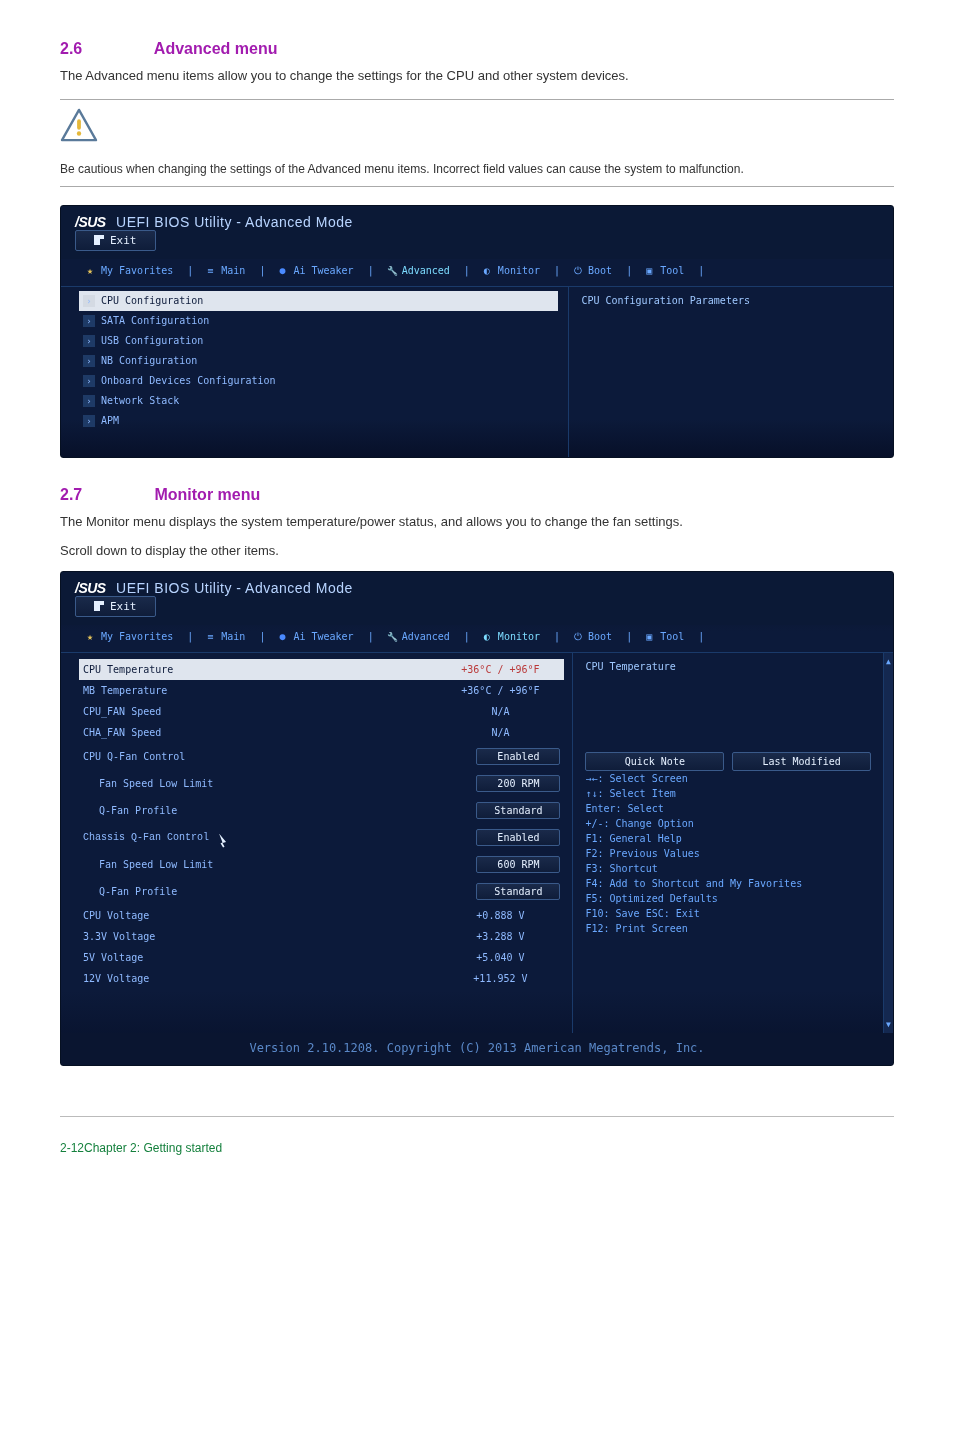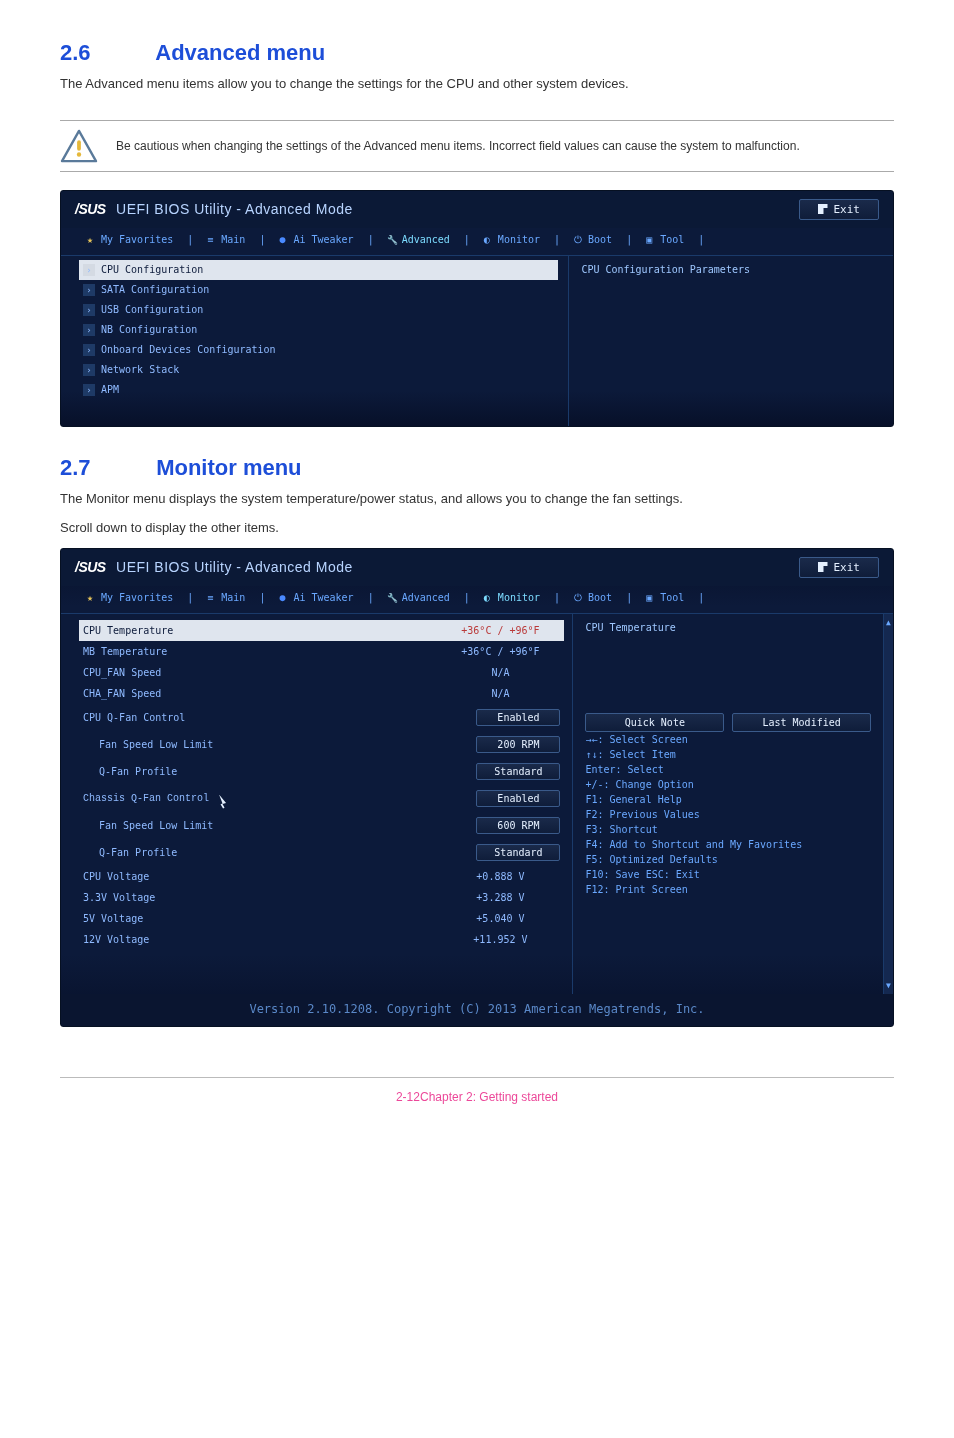--- a/index.html
+++ b/index.html
@@ -4,54 +4,56 @@
   <style>
     * { margin: 0; padding: 0; box-sizing: border-box; }
     body {
       font-family: Arial, Helvetica, sans-serif;
       background: #fff;
       width: 954px;
       padding: 40px 60px;
       color: #333;
     }
     .section-heading {
-      font-size: 22px;
+      font-size: 16px;
       font-weight: bold;
       margin-bottom: 8px;
-      color: #1d4ed8;
+      color: #a21caf;
     }
     .section-heading .num { display: inline-block; width: 90px; }
     .body-text { font-size: 13px; line-height: 1.5; color: #333; margin-bottom: 10px; }
     .caution-box {
       display: flex;
-      align-items: center;
+      align-items: flex-start;
       gap: 18px;
       padding: 8px 0;
-      margin: 26px 0 18px 0;
+      margin: 13px 0 18px 0;
       border-top: 1px solid #aaa;
       border-bottom: 1px solid #aaa;
+      flex-direction: column;
     }
     .caution-icon {
       width: 38px; height: 34px;
       flex-shrink: 0;
     }
     .caution-text { font-size: 12px; line-height: 1.5; color: #333; }
 
     .bios-window {
       background: linear-gradient(#071029, #0c1a3a 12%, #0c1a3a 85%, #071029);
       border: 1px solid #061022;
       border-radius: 3px;
       overflow: hidden;
       margin-bottom: 28px;
       font-family: "Lucida Console", Monaco, monospace;
     }
     .bios-header {
-      display: flex; align-items: center; justify-content: space-between;
+      display: flex; align-items: flex-start; justify-content: space-between;
       padding: 8px 14px;
       background: #0b1936;
+      flex-direction: column;
     }
     .bios-title { color: #b8d4ff; font-size: 14px; letter-spacing: .5px; font-family: Arial, sans-serif; }
     .asus-logo { color: #fff; font-weight: bold; font-style: italic; font-size: 14px; letter-spacing: -.5px; margin-right: 6px; }
     .exit-btn {
       background: linear-gradient(#1a2a4a, #0f1d3a);
       border: 1px solid #3a5a8a;
       color: #e5f0ff; font-size: 11px;
       padding: 3px 18px; border-radius: 2px;
       display: flex; align-items: center; gap: 6px;
     }
@@ -135,22 +137,22 @@
       border: 1px solid #3a5a8a; border-radius: 2px;
       color: #e5f0ff; font-size: 10px; padding: 3px 0; text-align: center;
     }
     .help-line { font-size: 10px; color: #6aa8ff; line-height: 1.5; }
     .scrollbar-stub { width: 10px; background: #142850; border-left: 1px solid #1a3a6a; display: flex; flex-direction: column; justify-content: space-between; align-items: center; padding: 4px 0; }
     .scroll-arrow { font-size: 8px; color: #6aa8ff; }
 
     .version-footer { text-align: center; color: #5a88c8; font-size: 12px; padding: 8px 0 10px; background: #0a1530; }
 
     .page-footer {
-      display: flex; justify-content: center;
-      font-size: 12px; color: #ec4899; margin-top: 50px; padding-top: 12px;
+      display: flex; justify-content: flex-start;
+      font-size: 12px; color: #15803d; margin-top: 50px; padding-top: 24px;
       border-top: 1px solid #bbb;
     }
   </style>
 </head>
 <body>
 
 <h2 class="section-heading">
   <span class="num">2.6</span>
   <span>Advanced menu</span>
 </h2>

